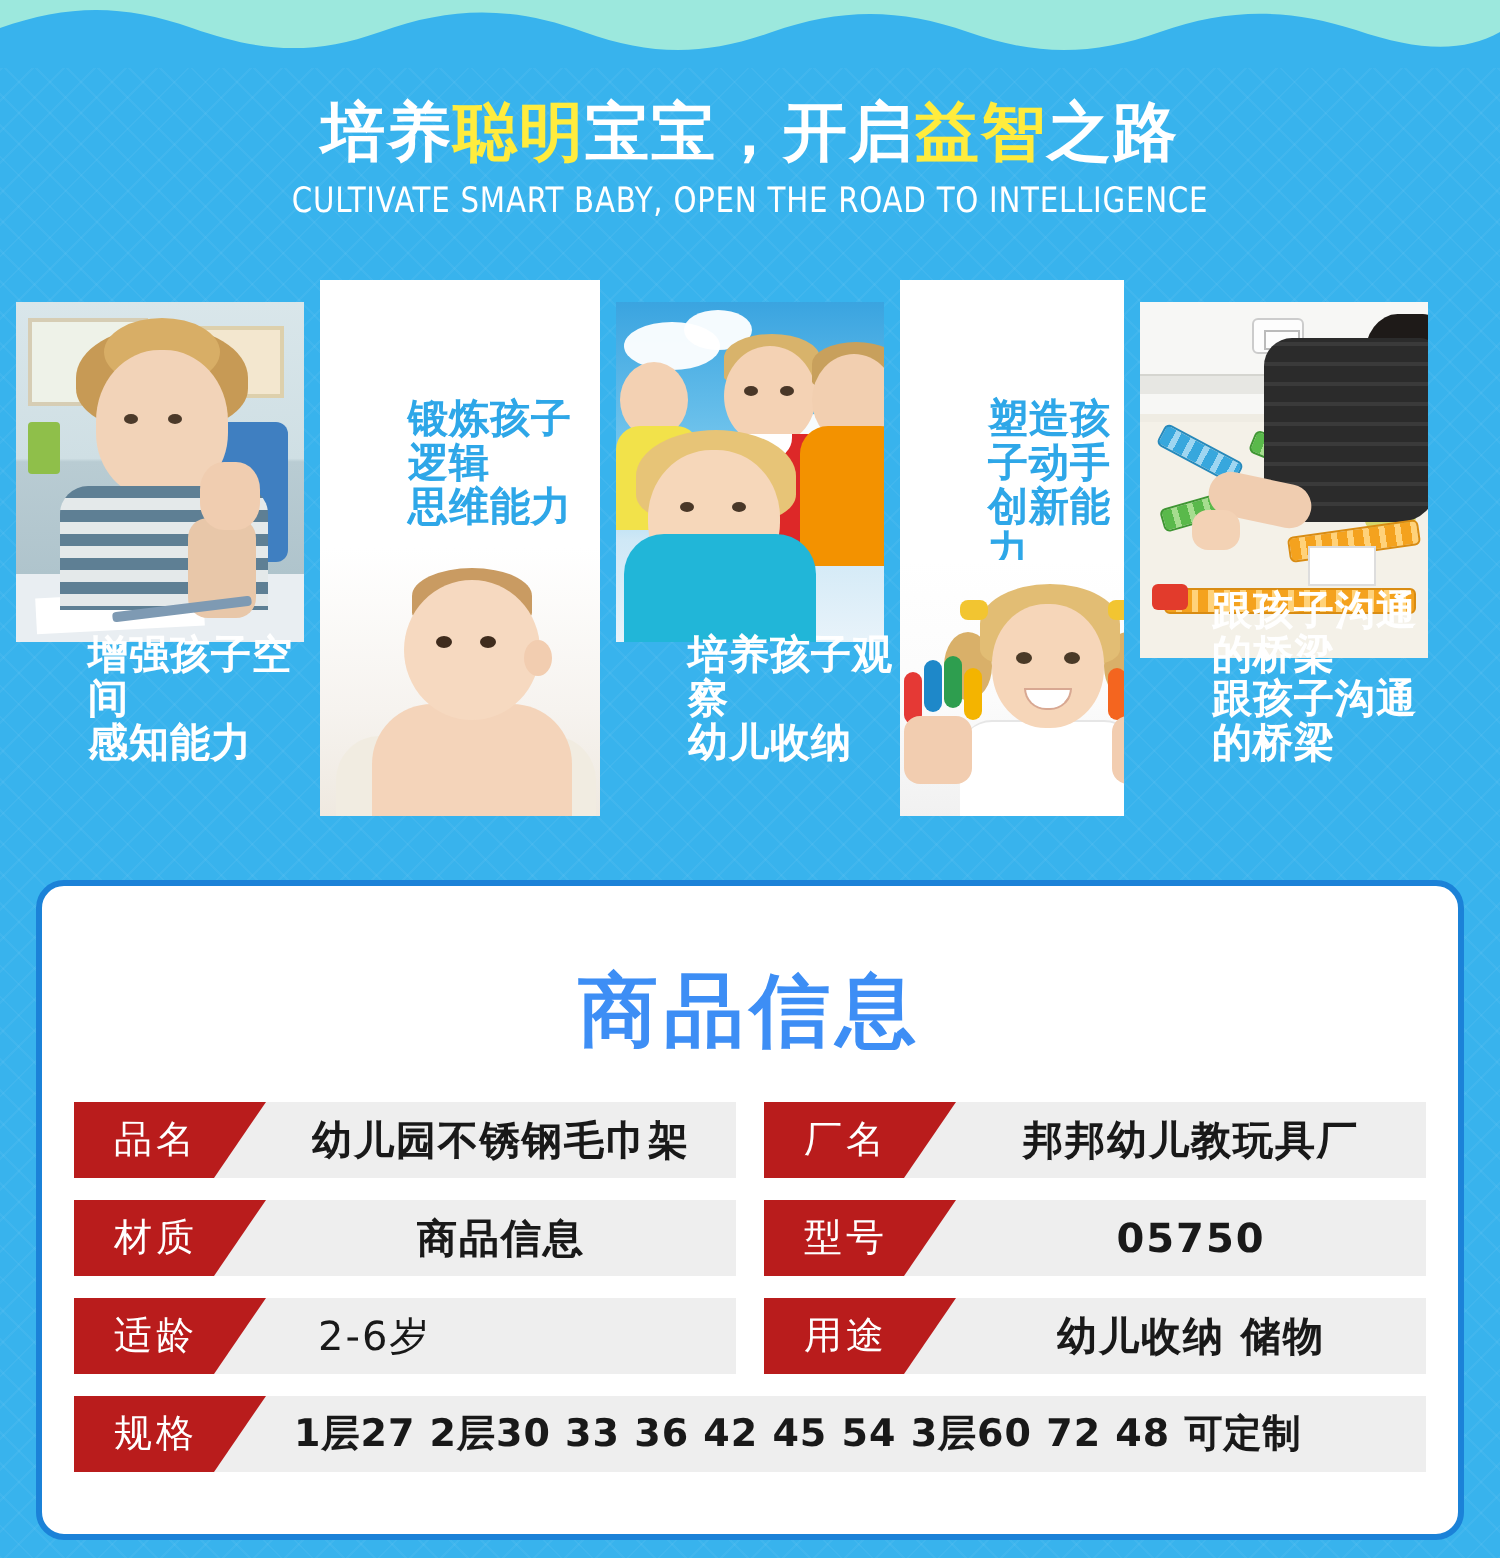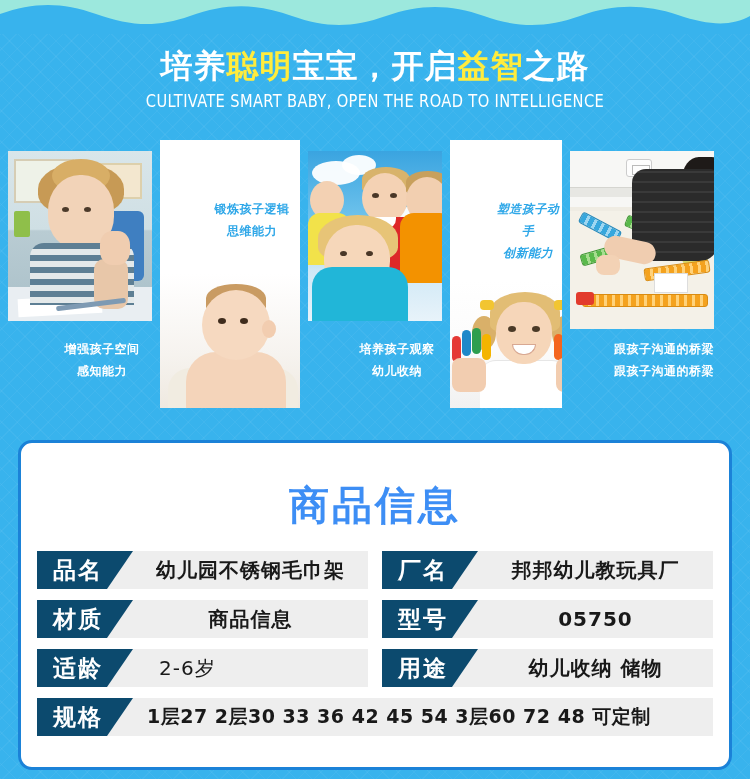--- a/index.html
+++ b/index.html
@@ -68,28 +68,27 @@
     position: relative;
     height: 268px;
     overflow: hidden;
   }
   .panel.blue  { background: transparent; }
   .panel.white { background: #ffffff; }
 
   .p1 { width: 160px; }
   .p2 { width: 140px; }
   .p3 { width: 150px; }
-  .p4 { width: 112px; font-style: italic; }
+  .p4 { width: 112px; }
   .p5 { width: 160px; }
 
   .panel-caption {
     position: absolute;
     left: 0; right: 0;
-    text-align: center;
-    font-size: 12px;
+    font-size: 20px;
     font-weight: bold;
     line-height: 22px;
     letter-spacing: 0.5px;
     padding-left: 44px;
   }
   .panel.blue  .panel-caption { color: #ffffff; }
   .panel.white .panel-caption { color: #2ea7e8; }
 
   .cap-bottom { bottom: 26px; }
   .cap-top    { top: 58px; }
@@ -248,24 +247,24 @@
     height: 38px;
     background: #eeeeee;
     min-width: 0;
   }
   .spec-cell.full { flex: 1 1 100%; }
 
   .spec-label {
     position: relative;
     width: 96px;
     flex: 0 0 96px;
-    background: #0c4a6e;
+    background: #b91c1c;
     color: #ffffff;
-    font-size: 23px;
-    font-weight: bold;
+    font-size: 19px;
+    font-weight: normal;
     letter-spacing: 2px;
     display: flex;
     align-items: center;
     justify-content: center;
     padding-right: 14px;
     clip-path: polygon(0 0, 100% 0, calc(100% - 26px) 100%, 0 100%);
   }
   .spec-value {
     flex: 1 1 auto;
     display: flex;

